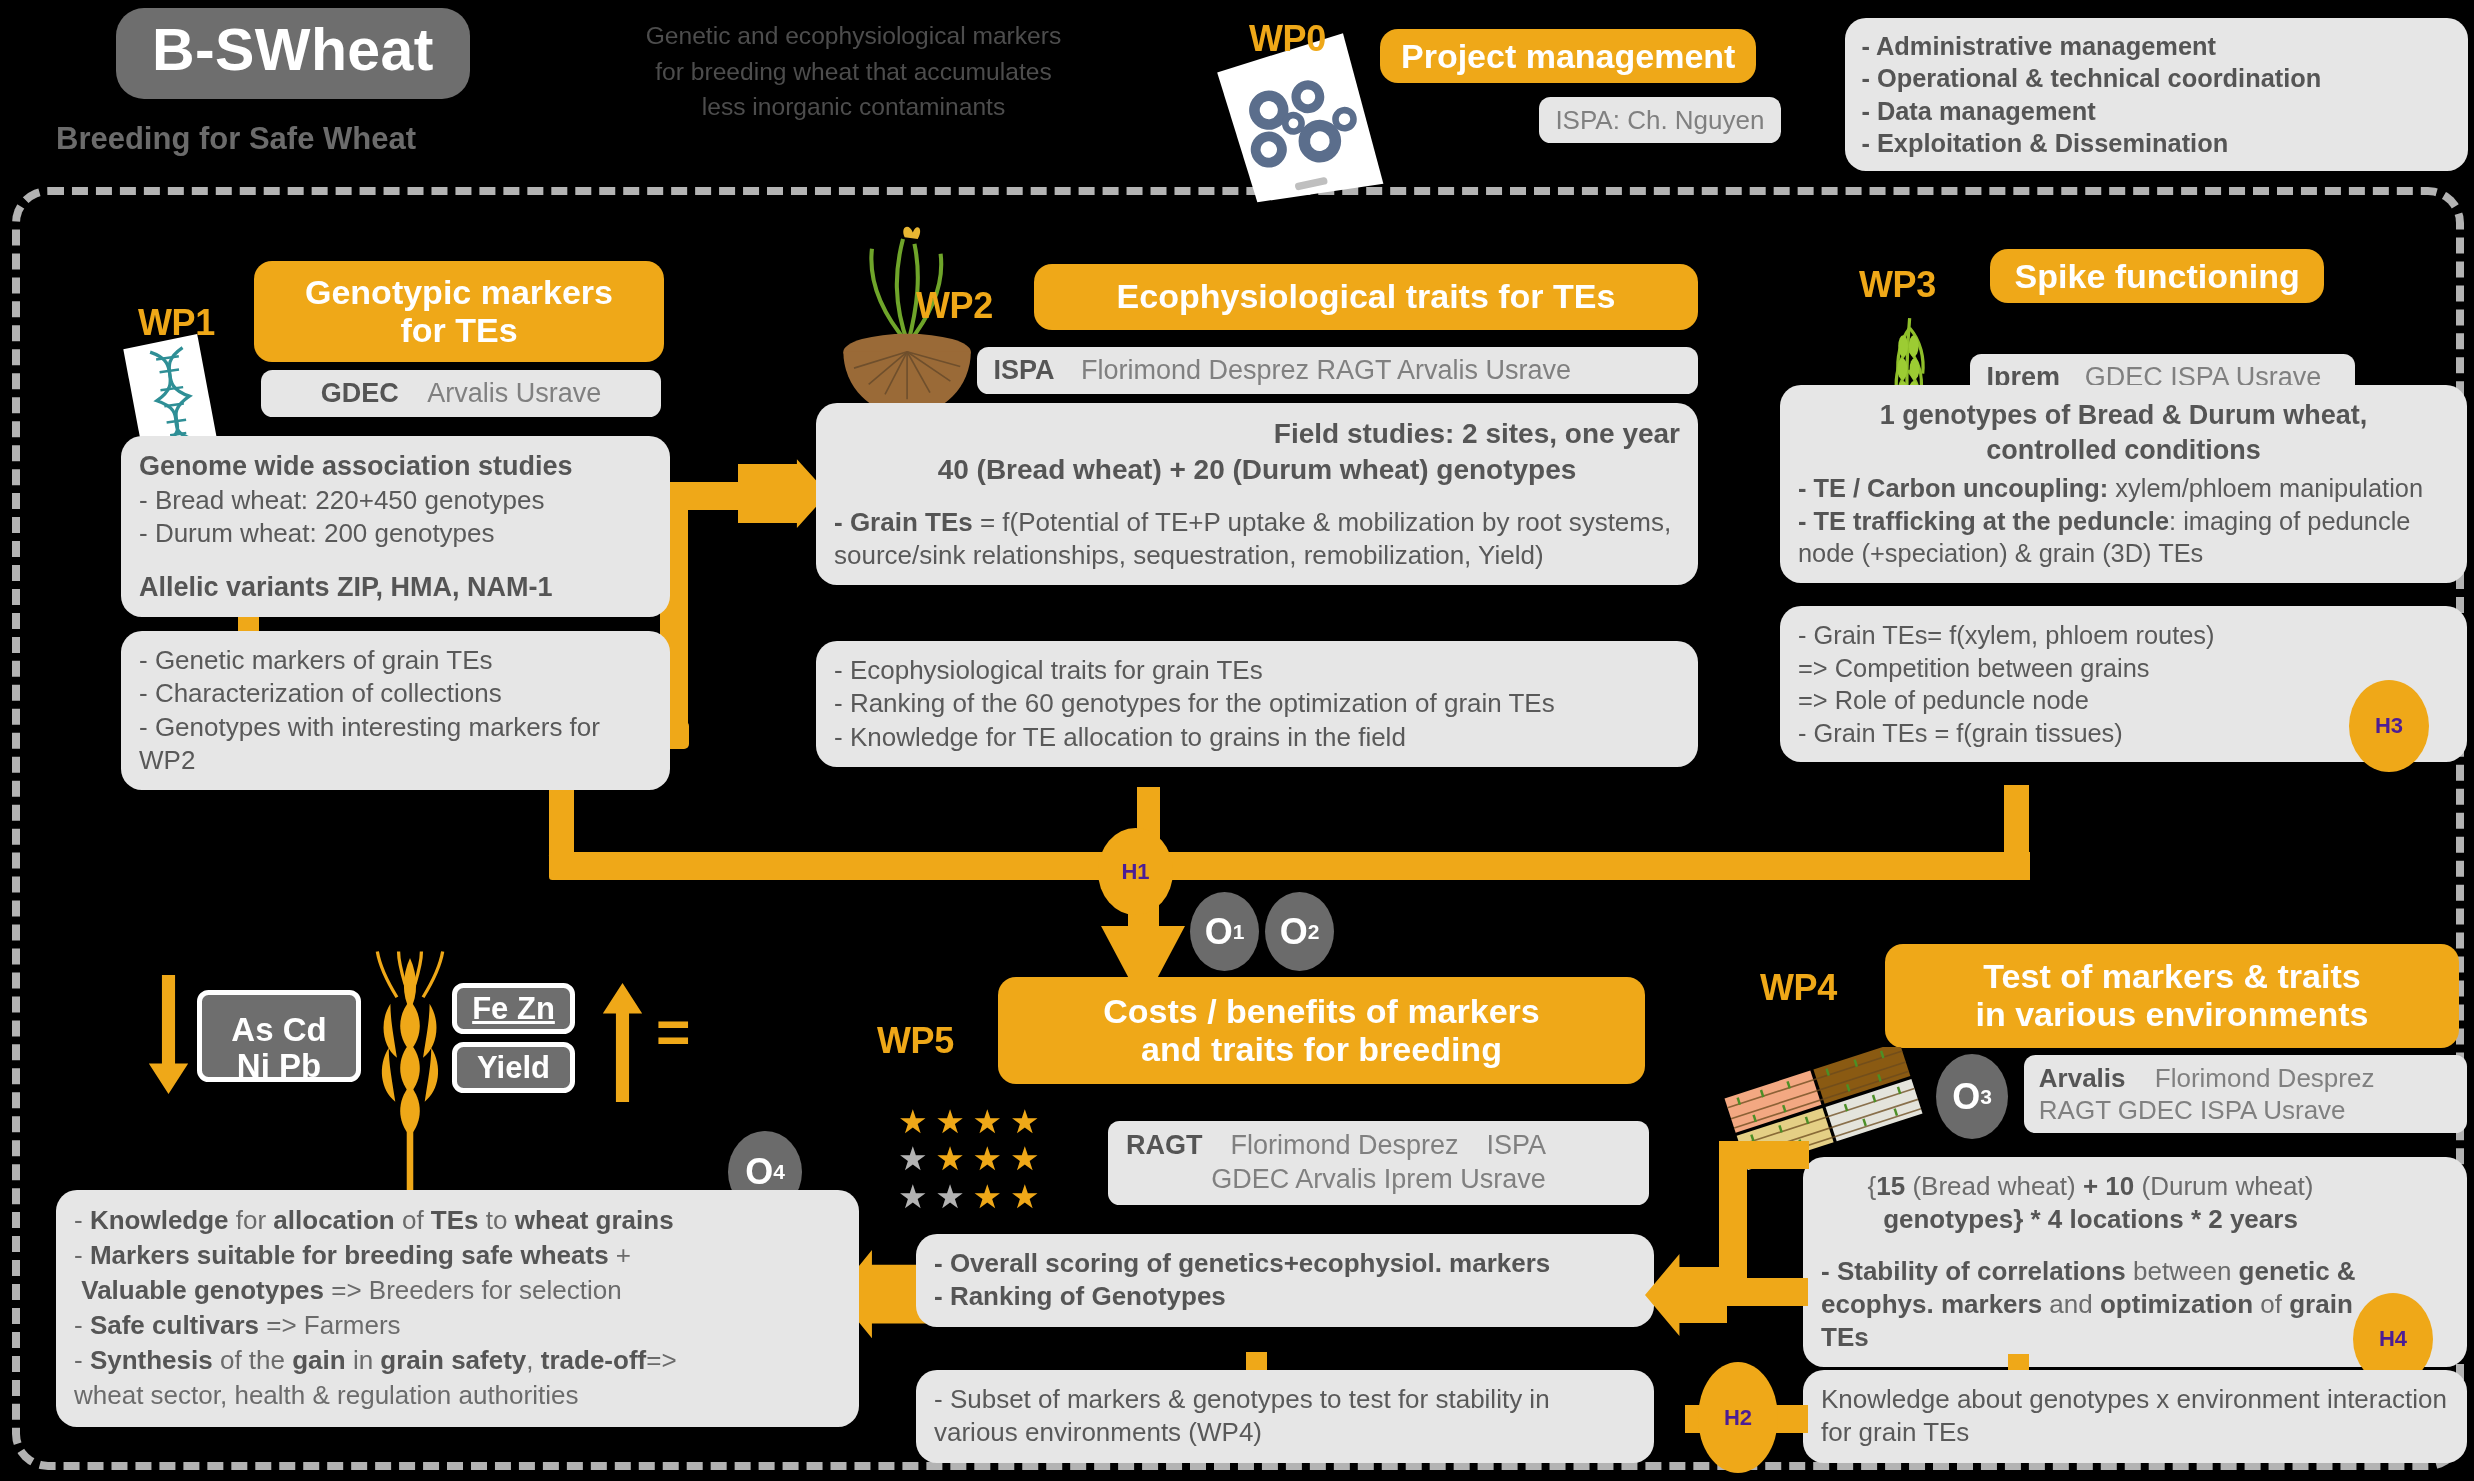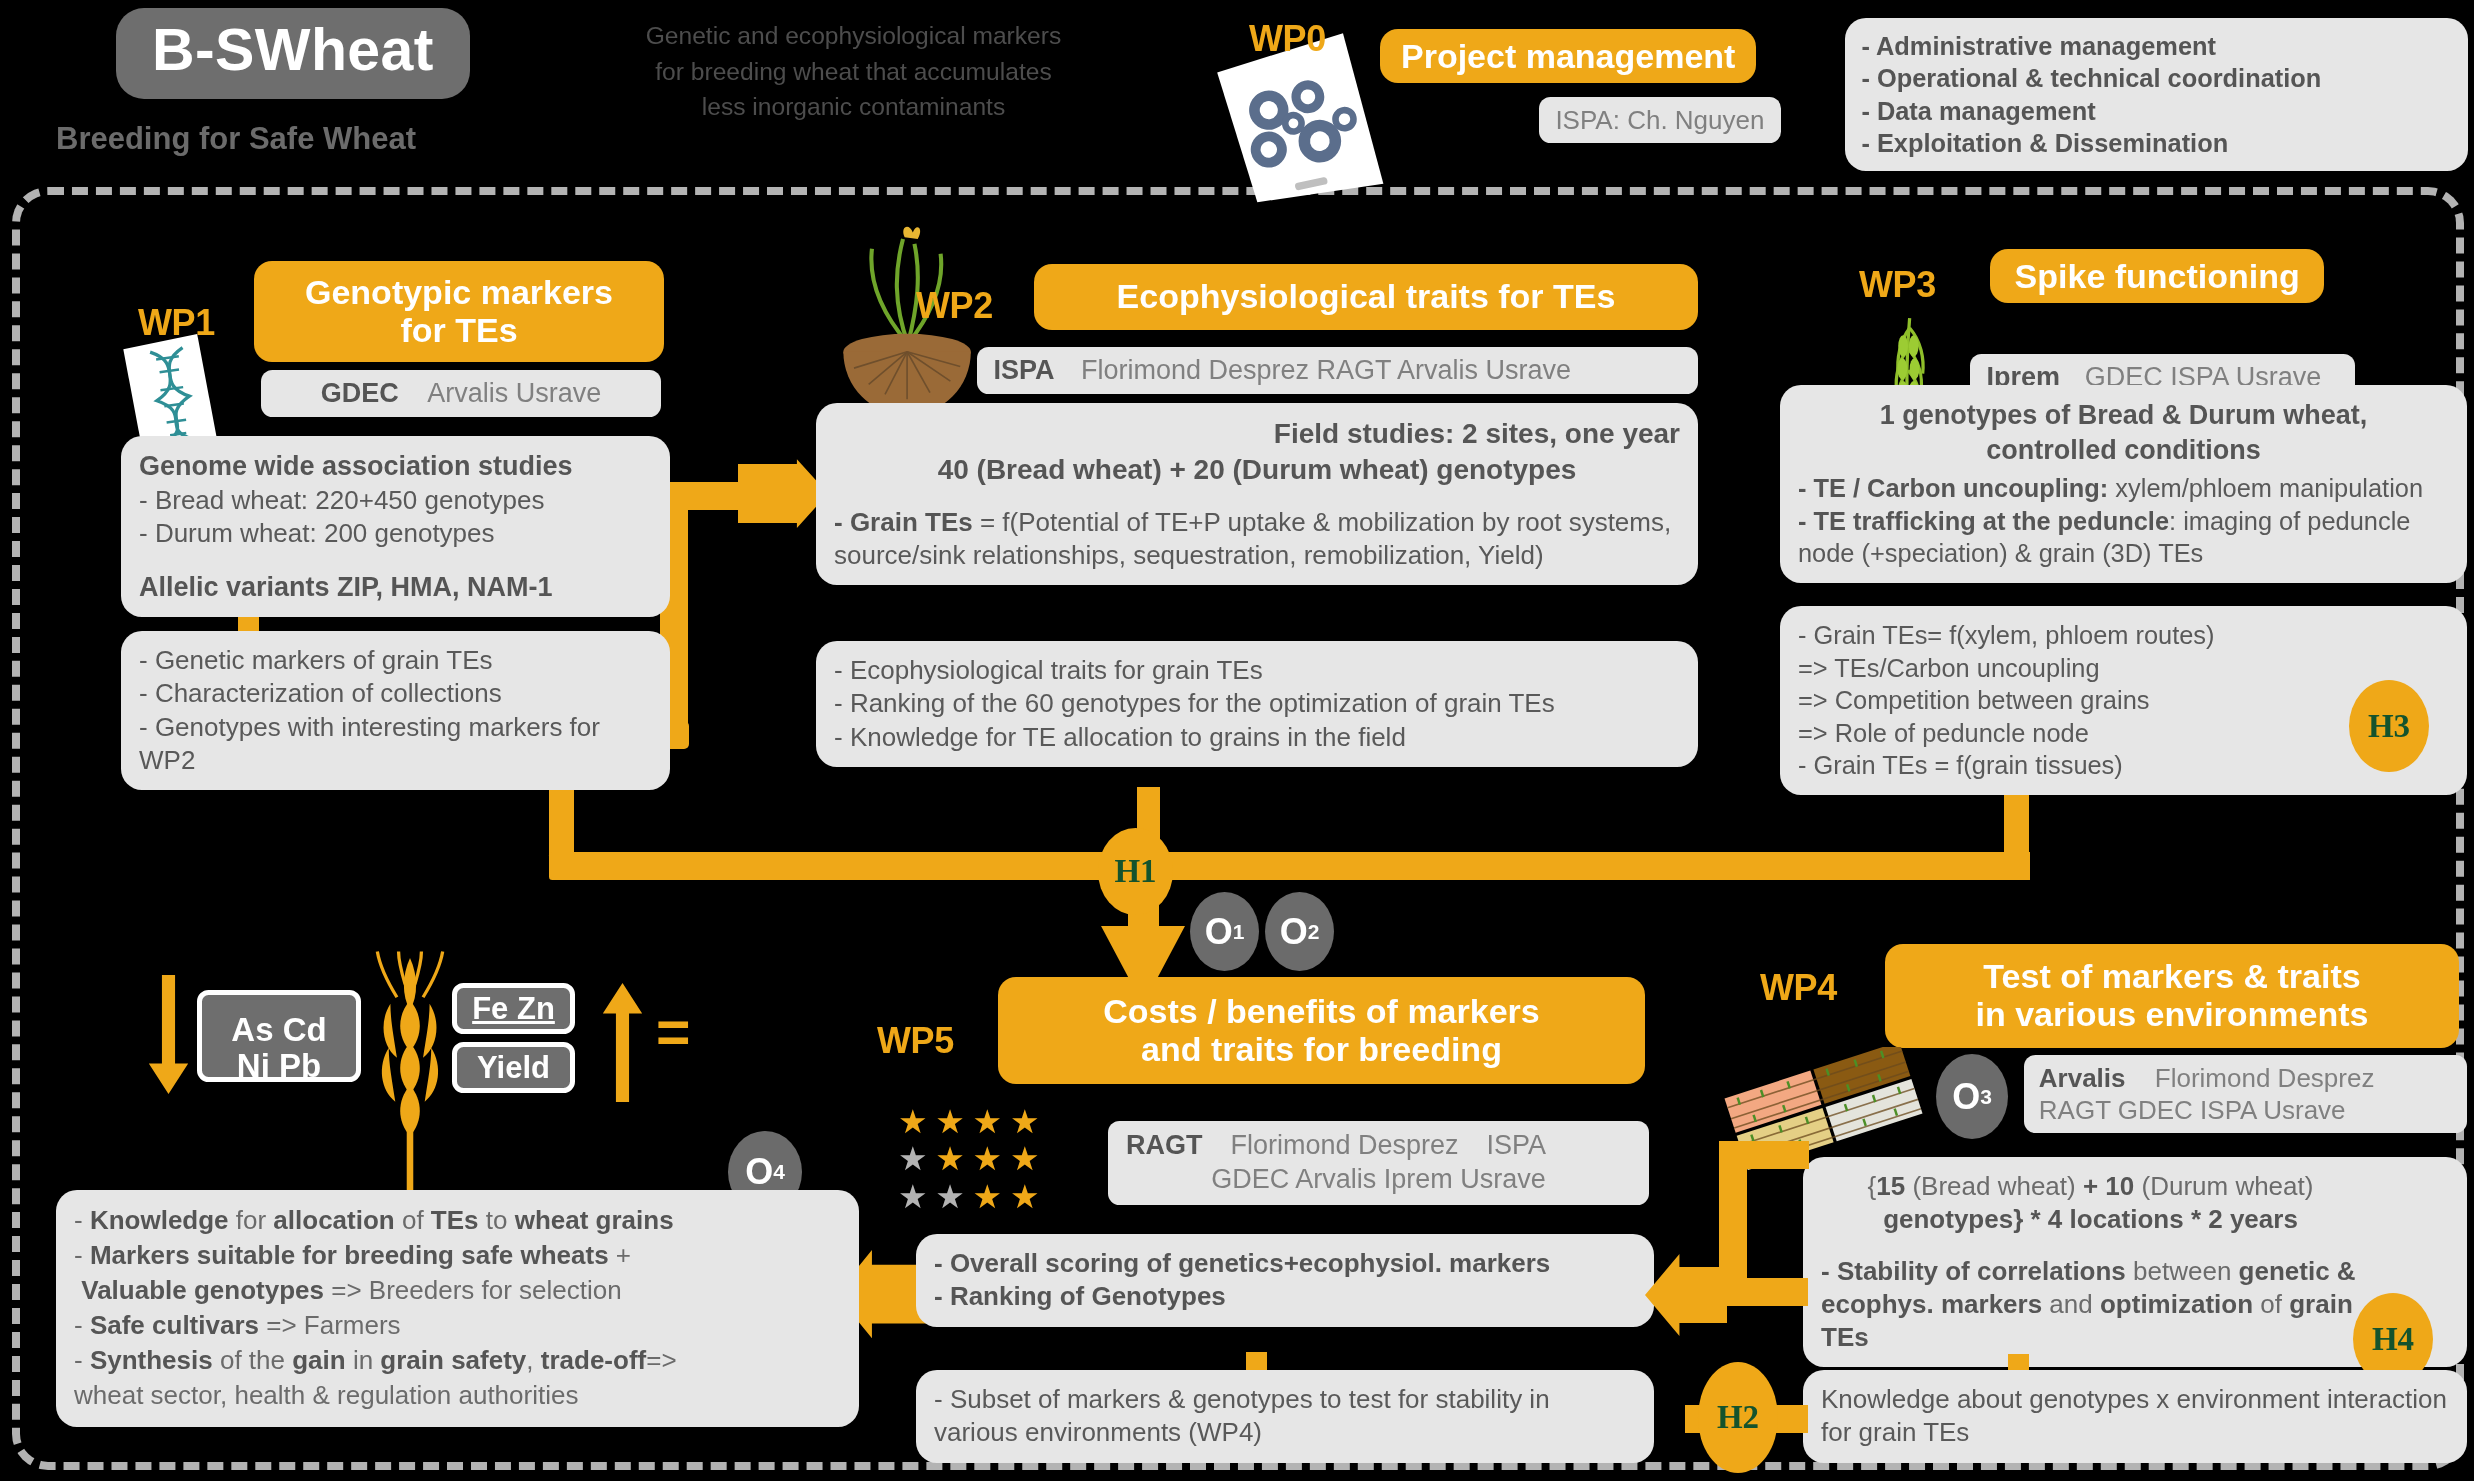--- a/index.html
+++ b/index.html
@@ -41,25 +41,24 @@
   .wp-tag {
     color: #efa818;
     font-weight: bold;
     font-size: 36px;
     letter-spacing: -0.4px;
   }
   .b { font-weight: bold; color: #555; }
   .n { font-weight: normal; color: #6b6b6b; }
 
   .badge-h {
-    background: #efa818; color: #14532d; font-weight: bold;
+    background: #efa818; color: #4c1d95; font-weight: bold;
     border-radius: 50%;
     display: flex; align-items: center; justify-content: center;
-    font-size: 33px;
-    font-family: Liberation Serif, serif;
+    font-size: 22px;
   }
   .badge-o {
     background: #6b6b6b; color: #fff; font-weight: bold;
     border-radius: 50%;
     display: flex; align-items: center; justify-content: center;
     font-size: 36px;
   }
   .badge-o sub, .badge-h sub { font-size: 21px; }
 
   .bar { background: #efa818; position: absolute; }
@@ -315,21 +314,20 @@
     <div>
       <span class="b">- TE / Carbon uncoupling:</span><span> xylem/phloem manipulation</span>
     </div>
     <div>
       <span class="b">- TE trafficking at the peduncle</span><span>: imaging of peduncle node (+speciation) &amp;  grain (3D) TEs</span>
     </div>
   </div>
 
   <div class="abs gray-box" style="left:1780px; top:606px; width:687px; font-size:25.4px; padding-right:115px;">
     <div>- Grain TEs= f(xylem, phloem routes)</div>
-    <div>=&gt; TEs/Carbon uncoupling</div>
     <div>=&gt; Competition between grains</div>
     <div>=&gt; Role of peduncle node</div>
     <div>- Grain TEs = f(grain tissues)</div>
   </div>
   <div class="abs badge-h" style="left:2349px; top:680px; width:80px; height:92px;">H3</div>
 
   <div class="abs" style="left:148px; top:975px;">
     <svg width="41" height="119" viewBox="0 0 50 145">
         <polygon points="17,0 33,0 33,108 49,108 25,145 1,108 17,108" fill="#efa818"></polygon>
       </svg>

